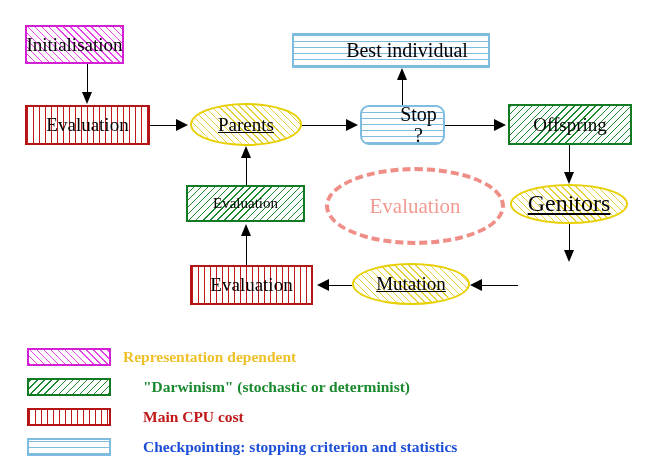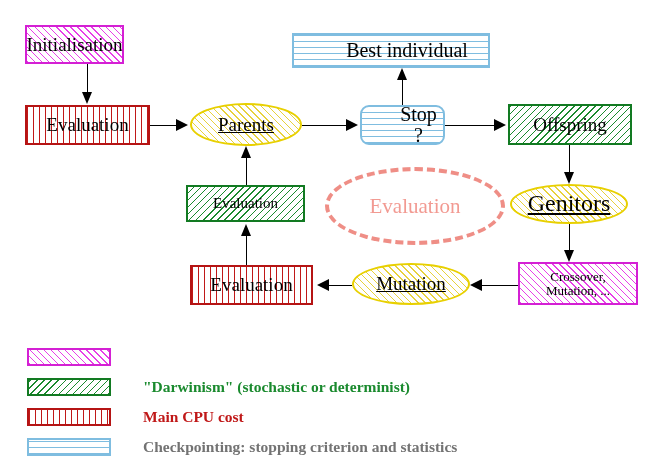--- a/index.html
+++ b/index.html
@@ -113,21 +113,21 @@
   .legend-text {
     margin-left: 32px;
     font-size: 15.5px;
     font-weight: bold;
     white-space: nowrap;
   }
   .lt-magenta { color: #e020c0; }
   .lt-gold    { color: #eec02a; margin-left: 12px; }
   .lt-green   { color: #1a8a2e; }
   .lt-red     { color: #c01818; }
-  .lt-blue    { color: #737373; text-align: center; }
+  .lt-blue    { color: #1d4ed8; text-align: center; }
 </style>
 </head>
 <body>
 
 <div id="canvas">
 
   <div class="node pat-magenta-diag" style="left:25px; top:25px; width:99px; height:39px; font-size:19px;">
     <span>Initialisation</span>
   </div>
 
@@ -148,24 +148,20 @@
   </div>
 
   <div class="node pat-green-diag" style="left:508px; top:104px; width:124px; height:41px; font-size:19px;">
     <span>Offspring</span>
   </div>
 
   <div class="node pat-yellow-diag ellipse" style="left:510px; top:184px; width:118px; height:40px; font-size:24px;">
     <span>Genitors</span>
   </div>
 
-  <div class="node pat-magenta-diag" style="left:518px; top:262px; width:120px; height:43px; font-size:13px;">
-    <span>Crossover,
-Mutation, ...</span>
-  </div>
 
   <div class="node pat-yellow-diag ellipse" style="left:352px; top:263px; width:118px; height:42px; font-size:19px;">
     <span>Mutation</span>
   </div>
 
   <div class="node pat-red-vert" style="left:190px; top:265px; width:123px; height:40px; font-size:19px;">
     <span>Evaluation</span>
   </div>
 
   <div class="node pat-green-diag" style="left:186px; top:185px; width:119px; height:37px; font-size:15px;">
@@ -204,20 +200,21 @@
   <div class="arrow arrow-l" style="left:317px; top:279px;"></div>
 
   <div class="edge edge-v" style="left:246px; top:234px; height:31px;"></div>
   <div class="arrow arrow-u" style="left:241px; top:224px;"></div>
 
   <div class="edge edge-v" style="left:246px; top:156px; height:29px;"></div>
   <div class="arrow arrow-u" style="left:241px; top:146px;"></div>
 
   <div class="legend-row" style="top:348px;">
     <div class="legend-swatch pat-magenta-diag"></div>
+    <div class="legend-text lt-gold">Representation dependent</div>
   </div>
 
   <div class="legend-row" style="top:378px;">
     <div class="legend-swatch pat-green-diag"></div>
     <div class="legend-text lt-green">"Darwinism" (stochastic or determinist)</div>
   </div>
 
   <div class="legend-row" style="top:408px;">
     <div class="legend-swatch pat-red-vert"></div>
     <div class="legend-text lt-red">Main CPU cost</div>

